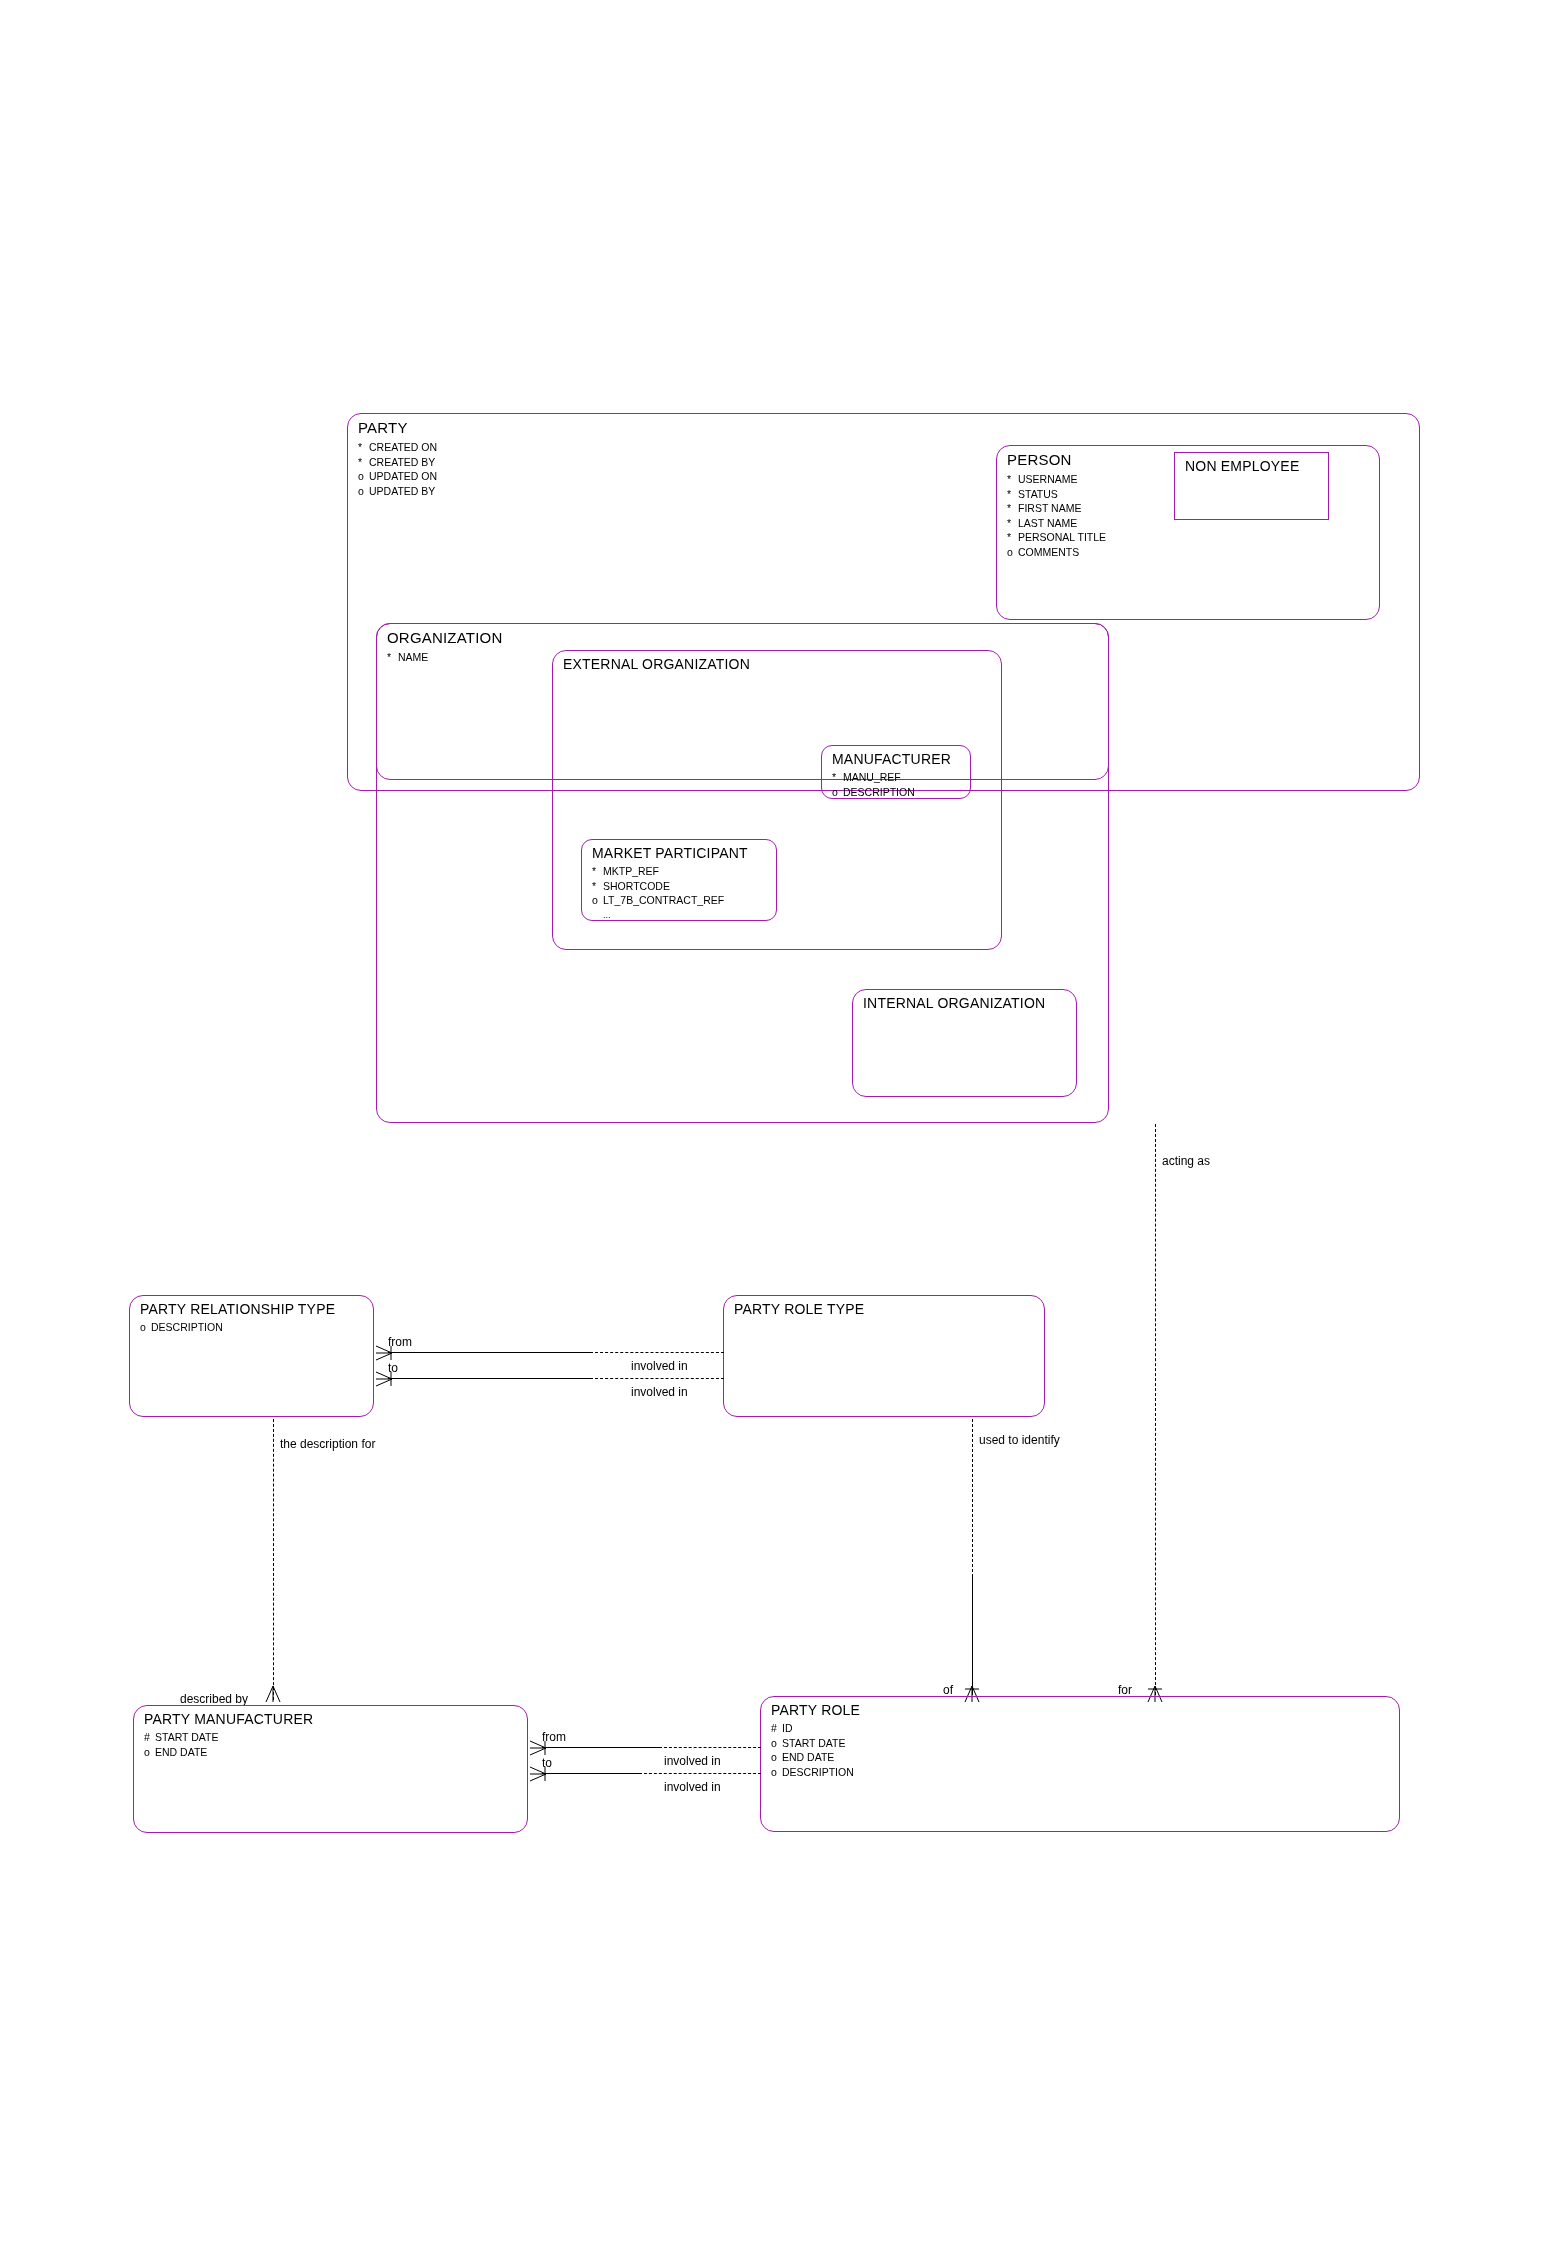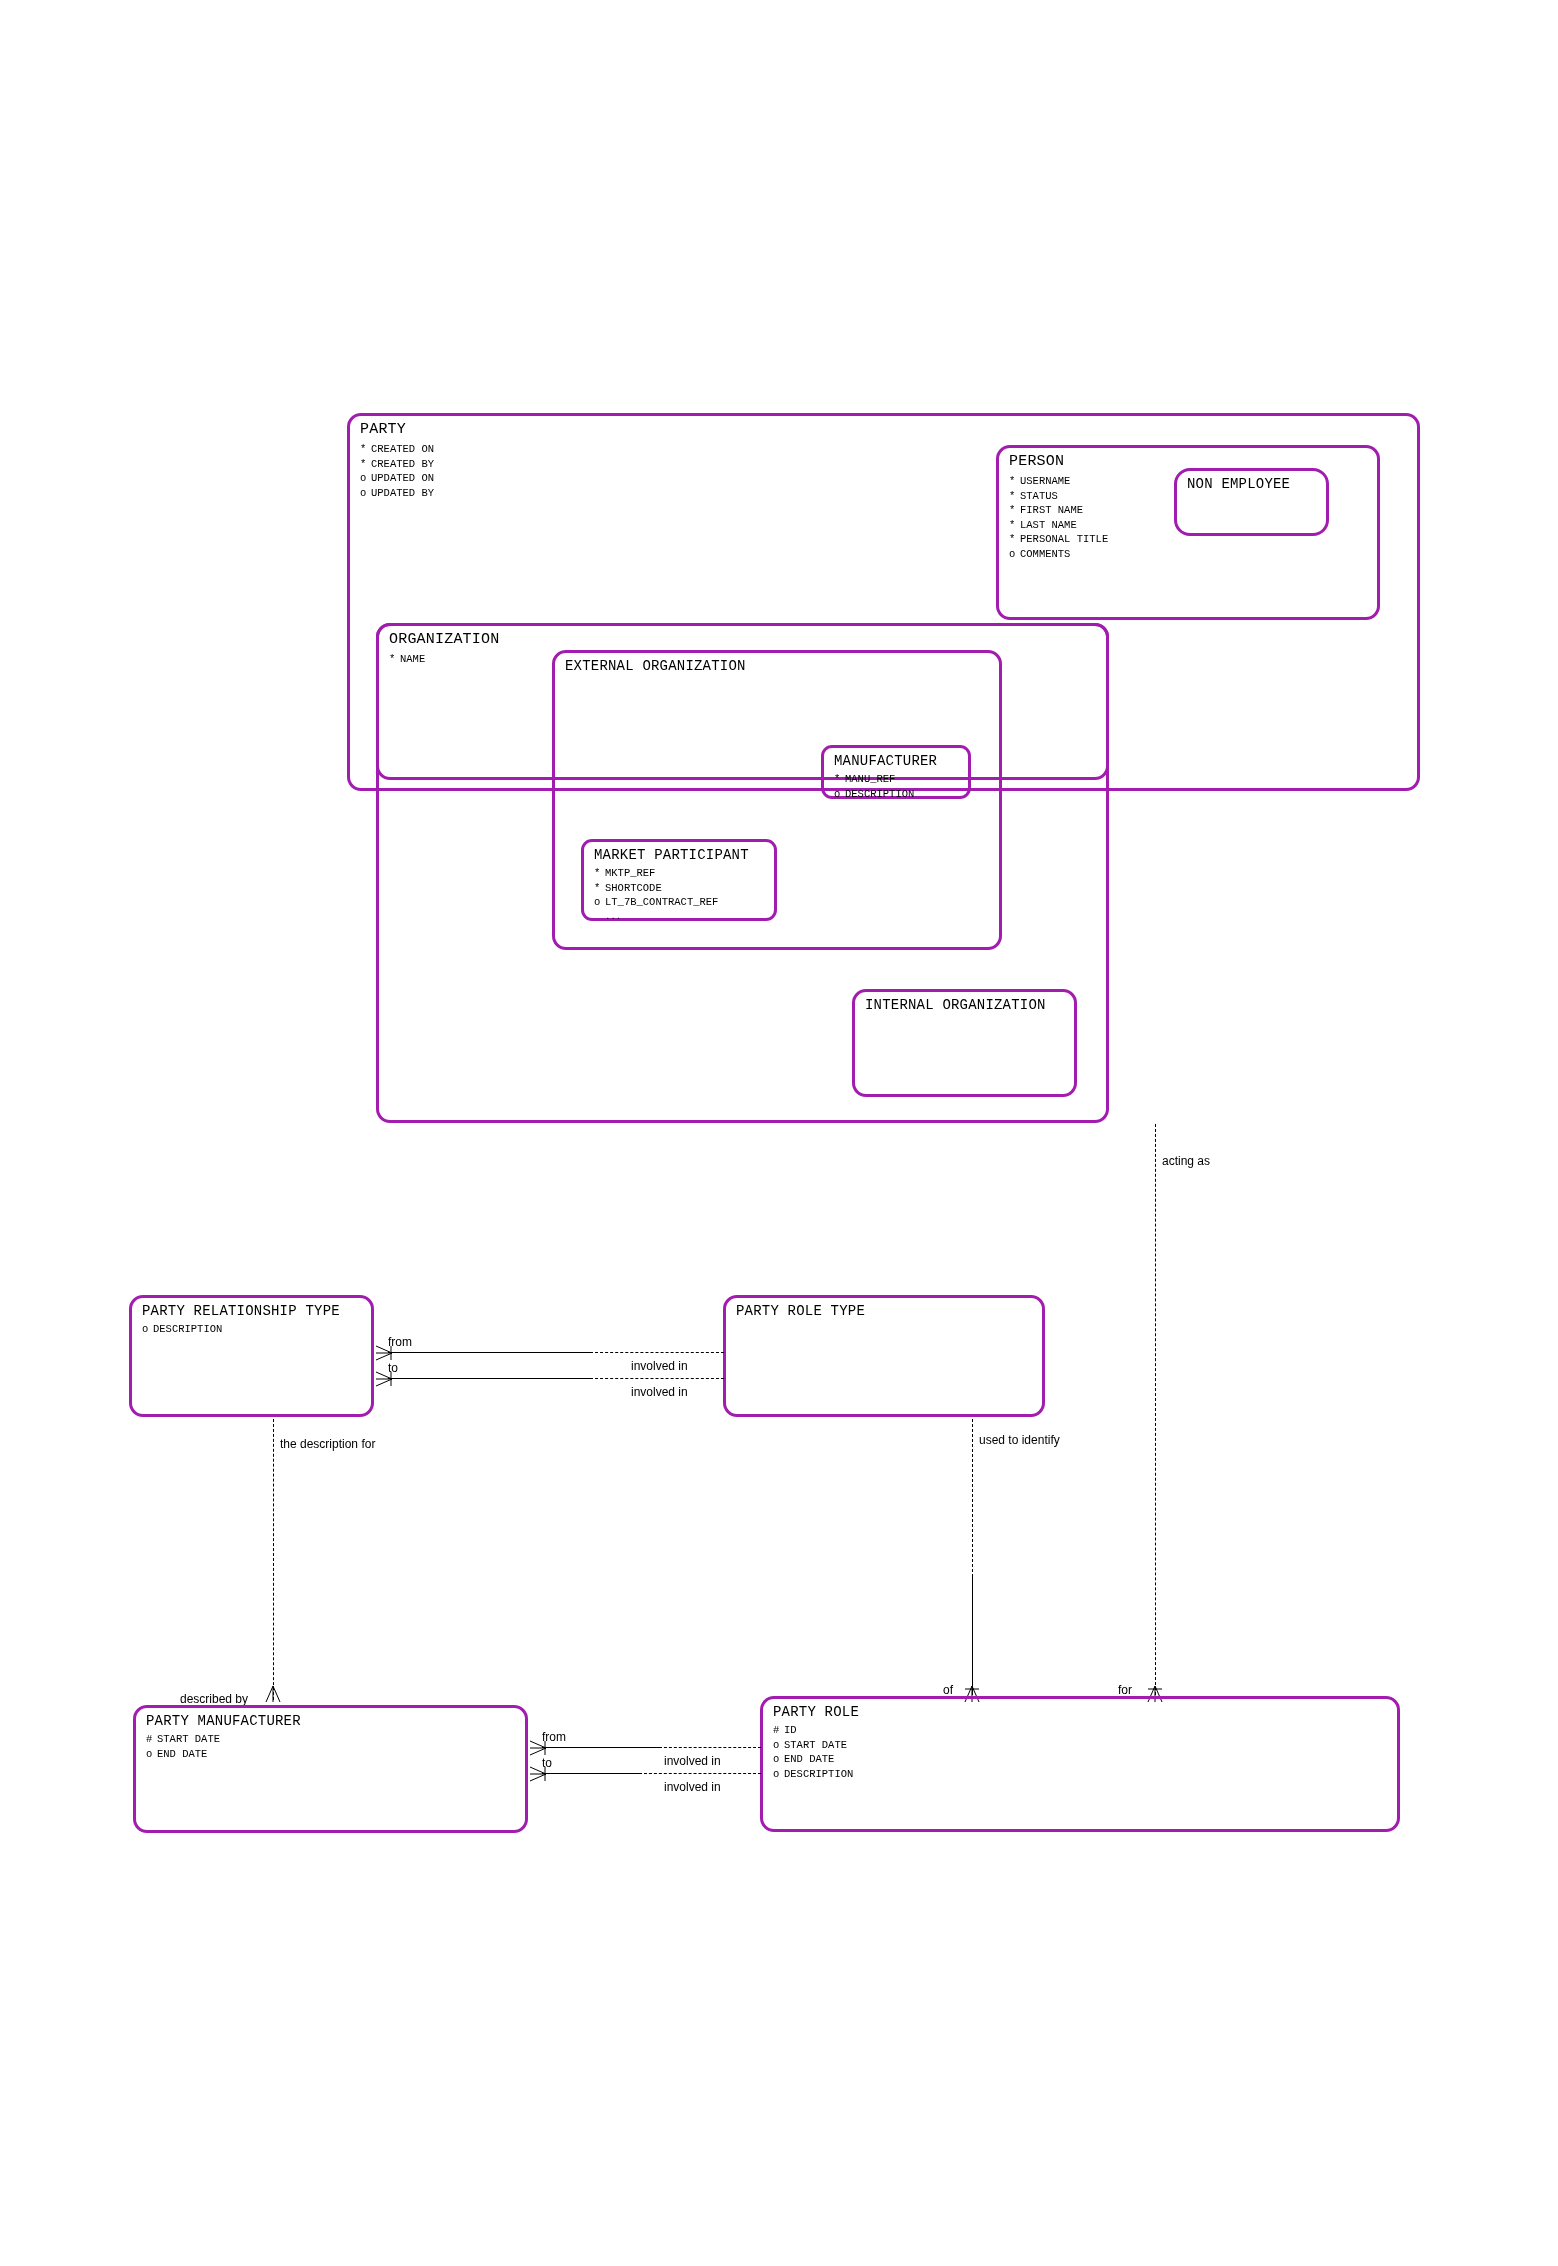--- a/index.html
+++ b/index.html
@@ -16,24 +16,23 @@
     width: 1558px;
     height: 2266px;
     background: #ffffff;
     overflow: hidden;
   }
 
   
   .entity {
     position: absolute;
     box-sizing: border-box;
-    border: 3px solid #a21caf;
+    border: 1px solid #a21caf;
     border-radius: 14px;
     background: transparent;
-    font-family: Liberation Mono, monospace;
   }
   .ename {
     position: absolute;
     left: 10px;
     top: 5px;
     font-size: 15px;
     letter-spacing: 0.2px;
     white-space: nowrap;
     color: #000;
   }
@@ -112,21 +111,21 @@
     <div class="attrs">
         <span class="row"><span class="mark">*</span>USERNAME</span>
         <span class="row"><span class="mark">*</span>STATUS</span>
         <span class="row"><span class="mark">*</span>FIRST NAME</span>
         <span class="row"><span class="mark">*</span>LAST NAME</span>
         <span class="row"><span class="mark">*</span>PERSONAL TITLE</span>
         <span class="row"><span class="mark">o</span>COMMENTS</span>
       </div>
   </div>
 
-  <div class="entity" style="left:1174px; top:468px; width:155px; height:68px; border-radius:16px;">
+  <div class="entity" style="left:1174px; top:452px; width:155px; height:68px; border-radius:0;">
     <div class="ename sm">NON EMPLOYEE</div>
   </div>
 
   <div class="entity" style="left:376px; top:623px; width:733px; height:157px;">
     <div class="ename">ORGANIZATION</div>
     <div class="attrs">
         <span class="row"><span class="mark">*</span>NAME</span>
       </div>
   </div>
 

